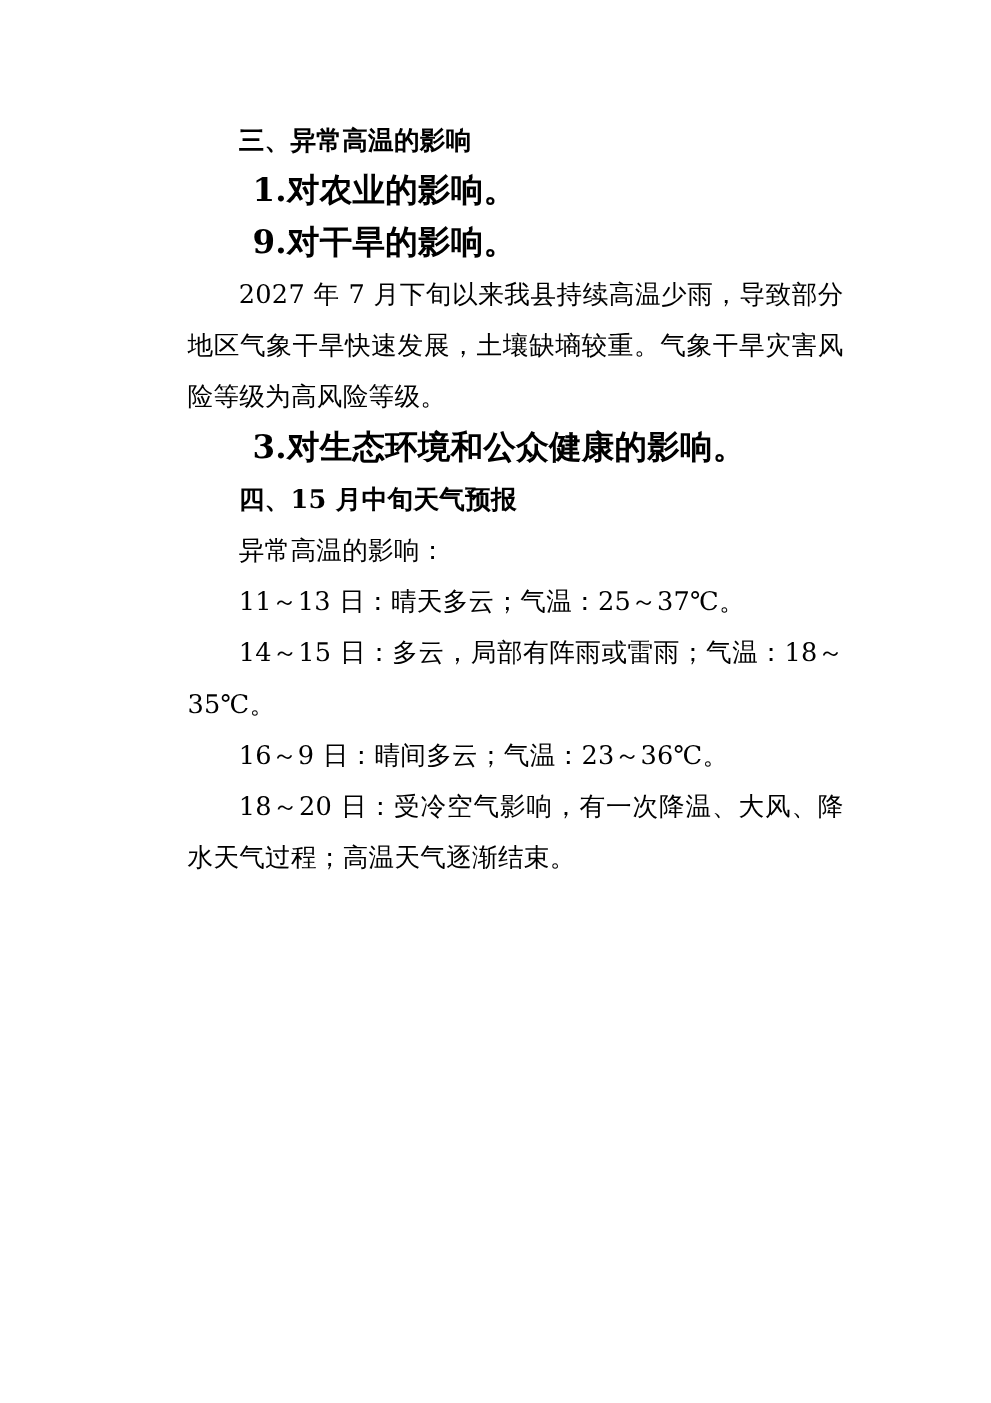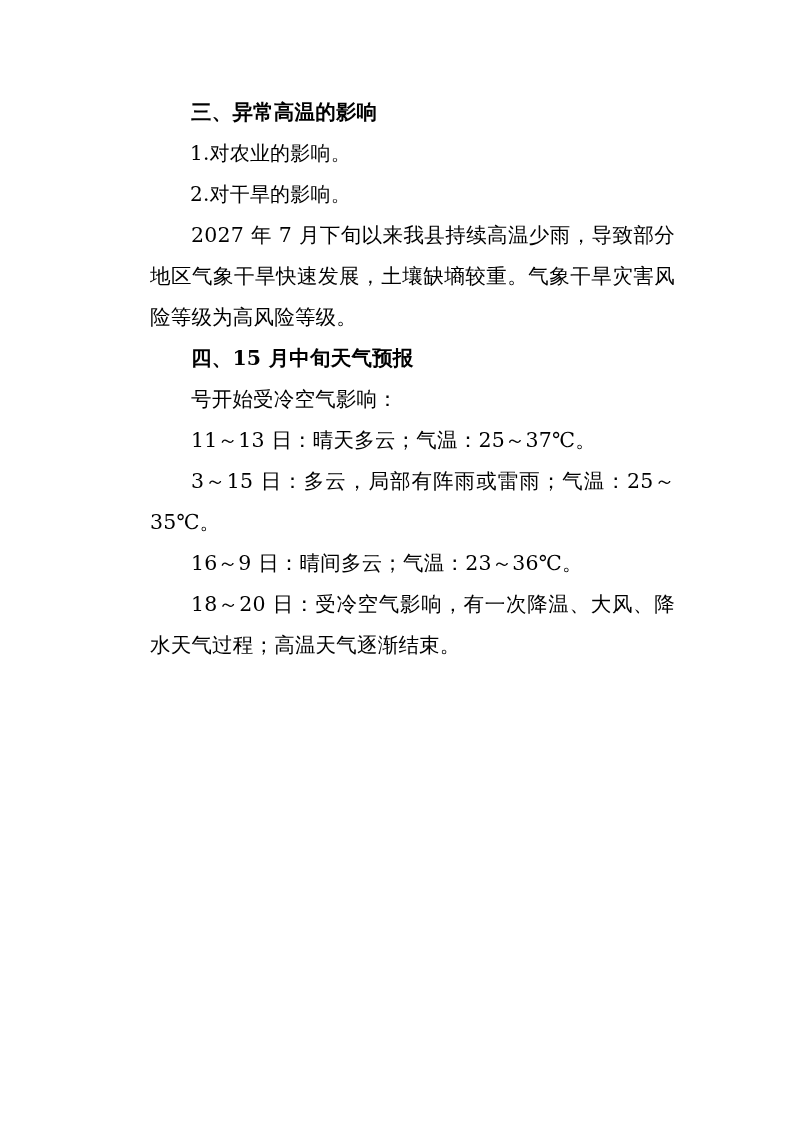--- a/index.html
+++ b/index.html
@@ -32,42 +32,43 @@
     text-justify: inter-ideograph;
   }
   .heading {
     font-weight: bold;
     text-indent: 2em;
     margin: 0;
     font-size: 20.5px;
     line-height: 41px;
   }
   .subheading {
-    font-weight: normal;
+    font-weight: bold;
     text-indent: 2em;
     margin: 0;
-    font-size: 20px;
+    font-size: 26px;
     line-height: 41px;
   }
   .para {
     text-indent: 2em;
     margin: 0;
     font-size: 20.5px;
     line-height: 41px;
   }
 </style>
 </head>
 <body>
 
 <div class="page">
   <div class="doc-body" id="doc-body">
       <p class="heading">三、异常高温的影响</p>
       <p class="subheading">1.对农业的影响。</p>
-      <p class="subheading">2.对干旱的影响。</p>
+      <p class="subheading">9.对干旱的影响。</p>
       <p class="para">2027 年 7 月下旬以来我县持续高温少雨，导致部分地区气象干旱快速发展，土壤缺墒较重。气象干旱灾害风险等级为高风险等级。</p>
+      <p class="subheading">3.对生态环境和公众健康的影响。</p>
       <p class="heading">四、15 月中旬天气预报</p>
-      <p class="para">号开始受冷空气影响：</p>
+      <p class="para">异常高温的影响：</p>
       <p class="para">11～13 日：晴天多云；气温：25～37℃。</p>
-      <p class="para">3～15 日：多云，局部有阵雨或雷雨；气温：25～35℃。</p>
+      <p class="para">14～15 日：多云，局部有阵雨或雷雨；气温：18～35℃。</p>
       <p class="para">16～9 日：晴间多云；气温：23～36℃。</p>
       <p class="para">18～20 日：受冷空气影响，有一次降温、大风、降水天气过程；高温天气逐渐结束。</p>
     </div>
 </div>
 
 </body></html>

